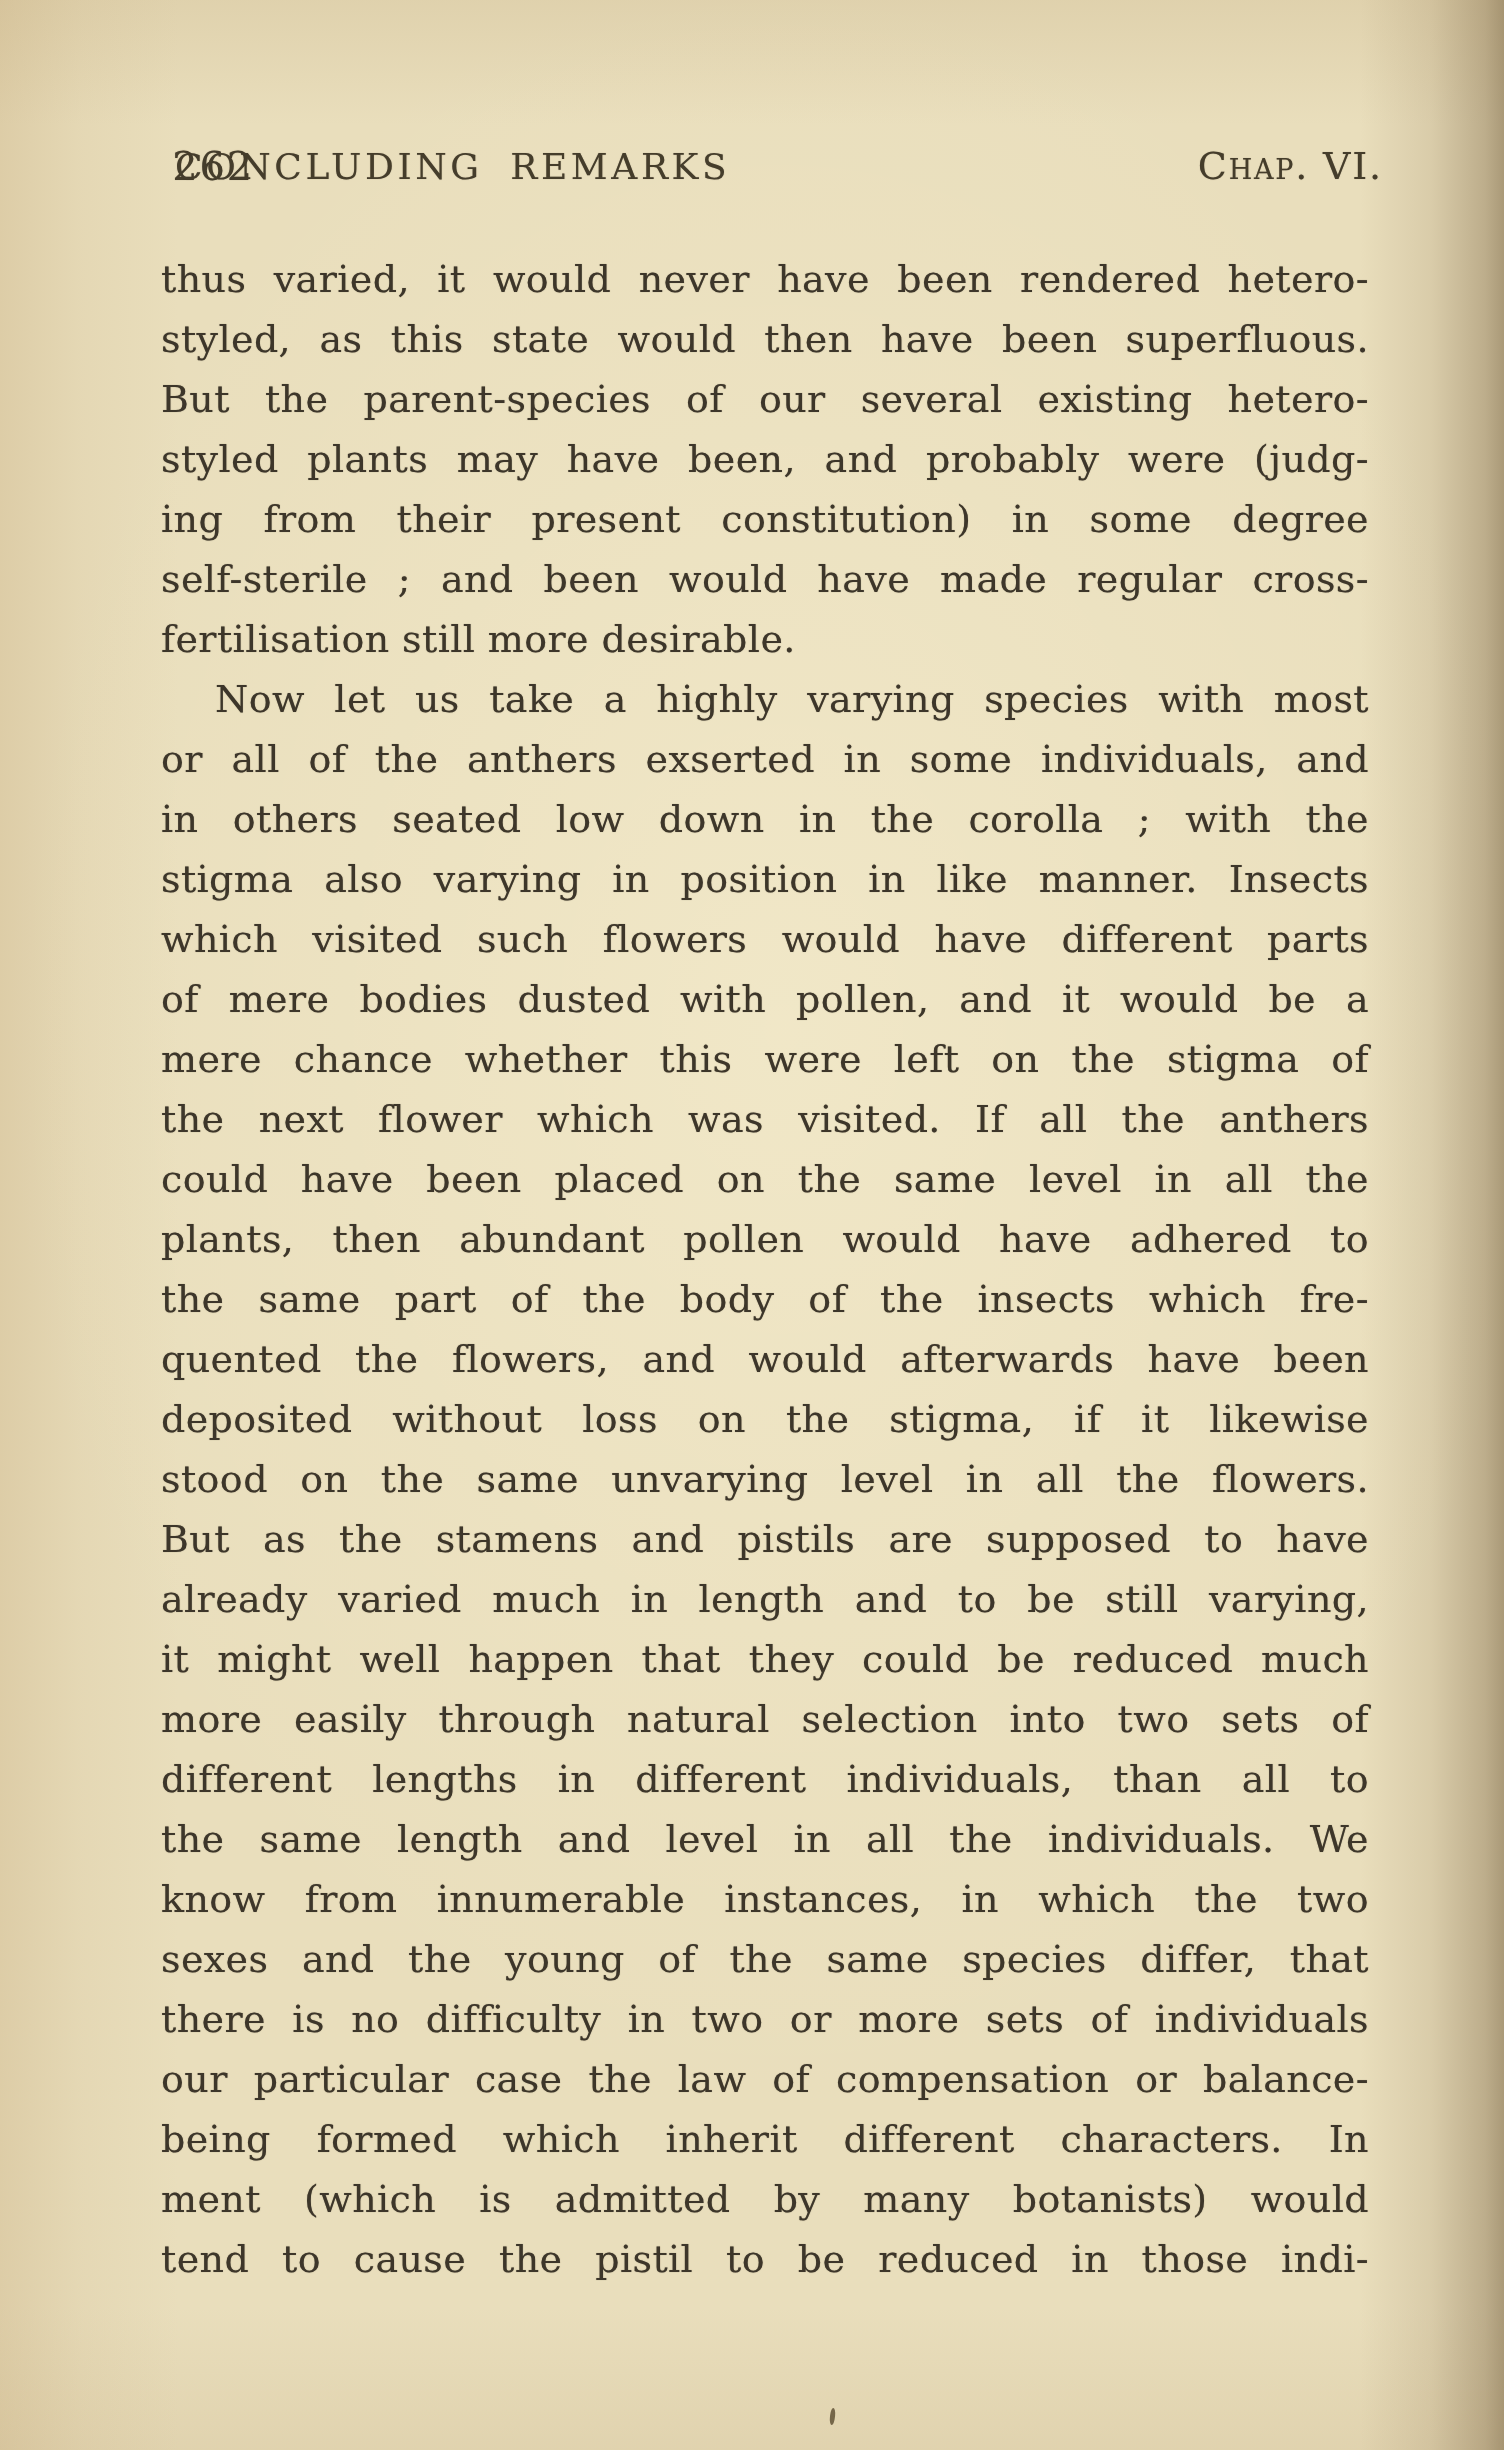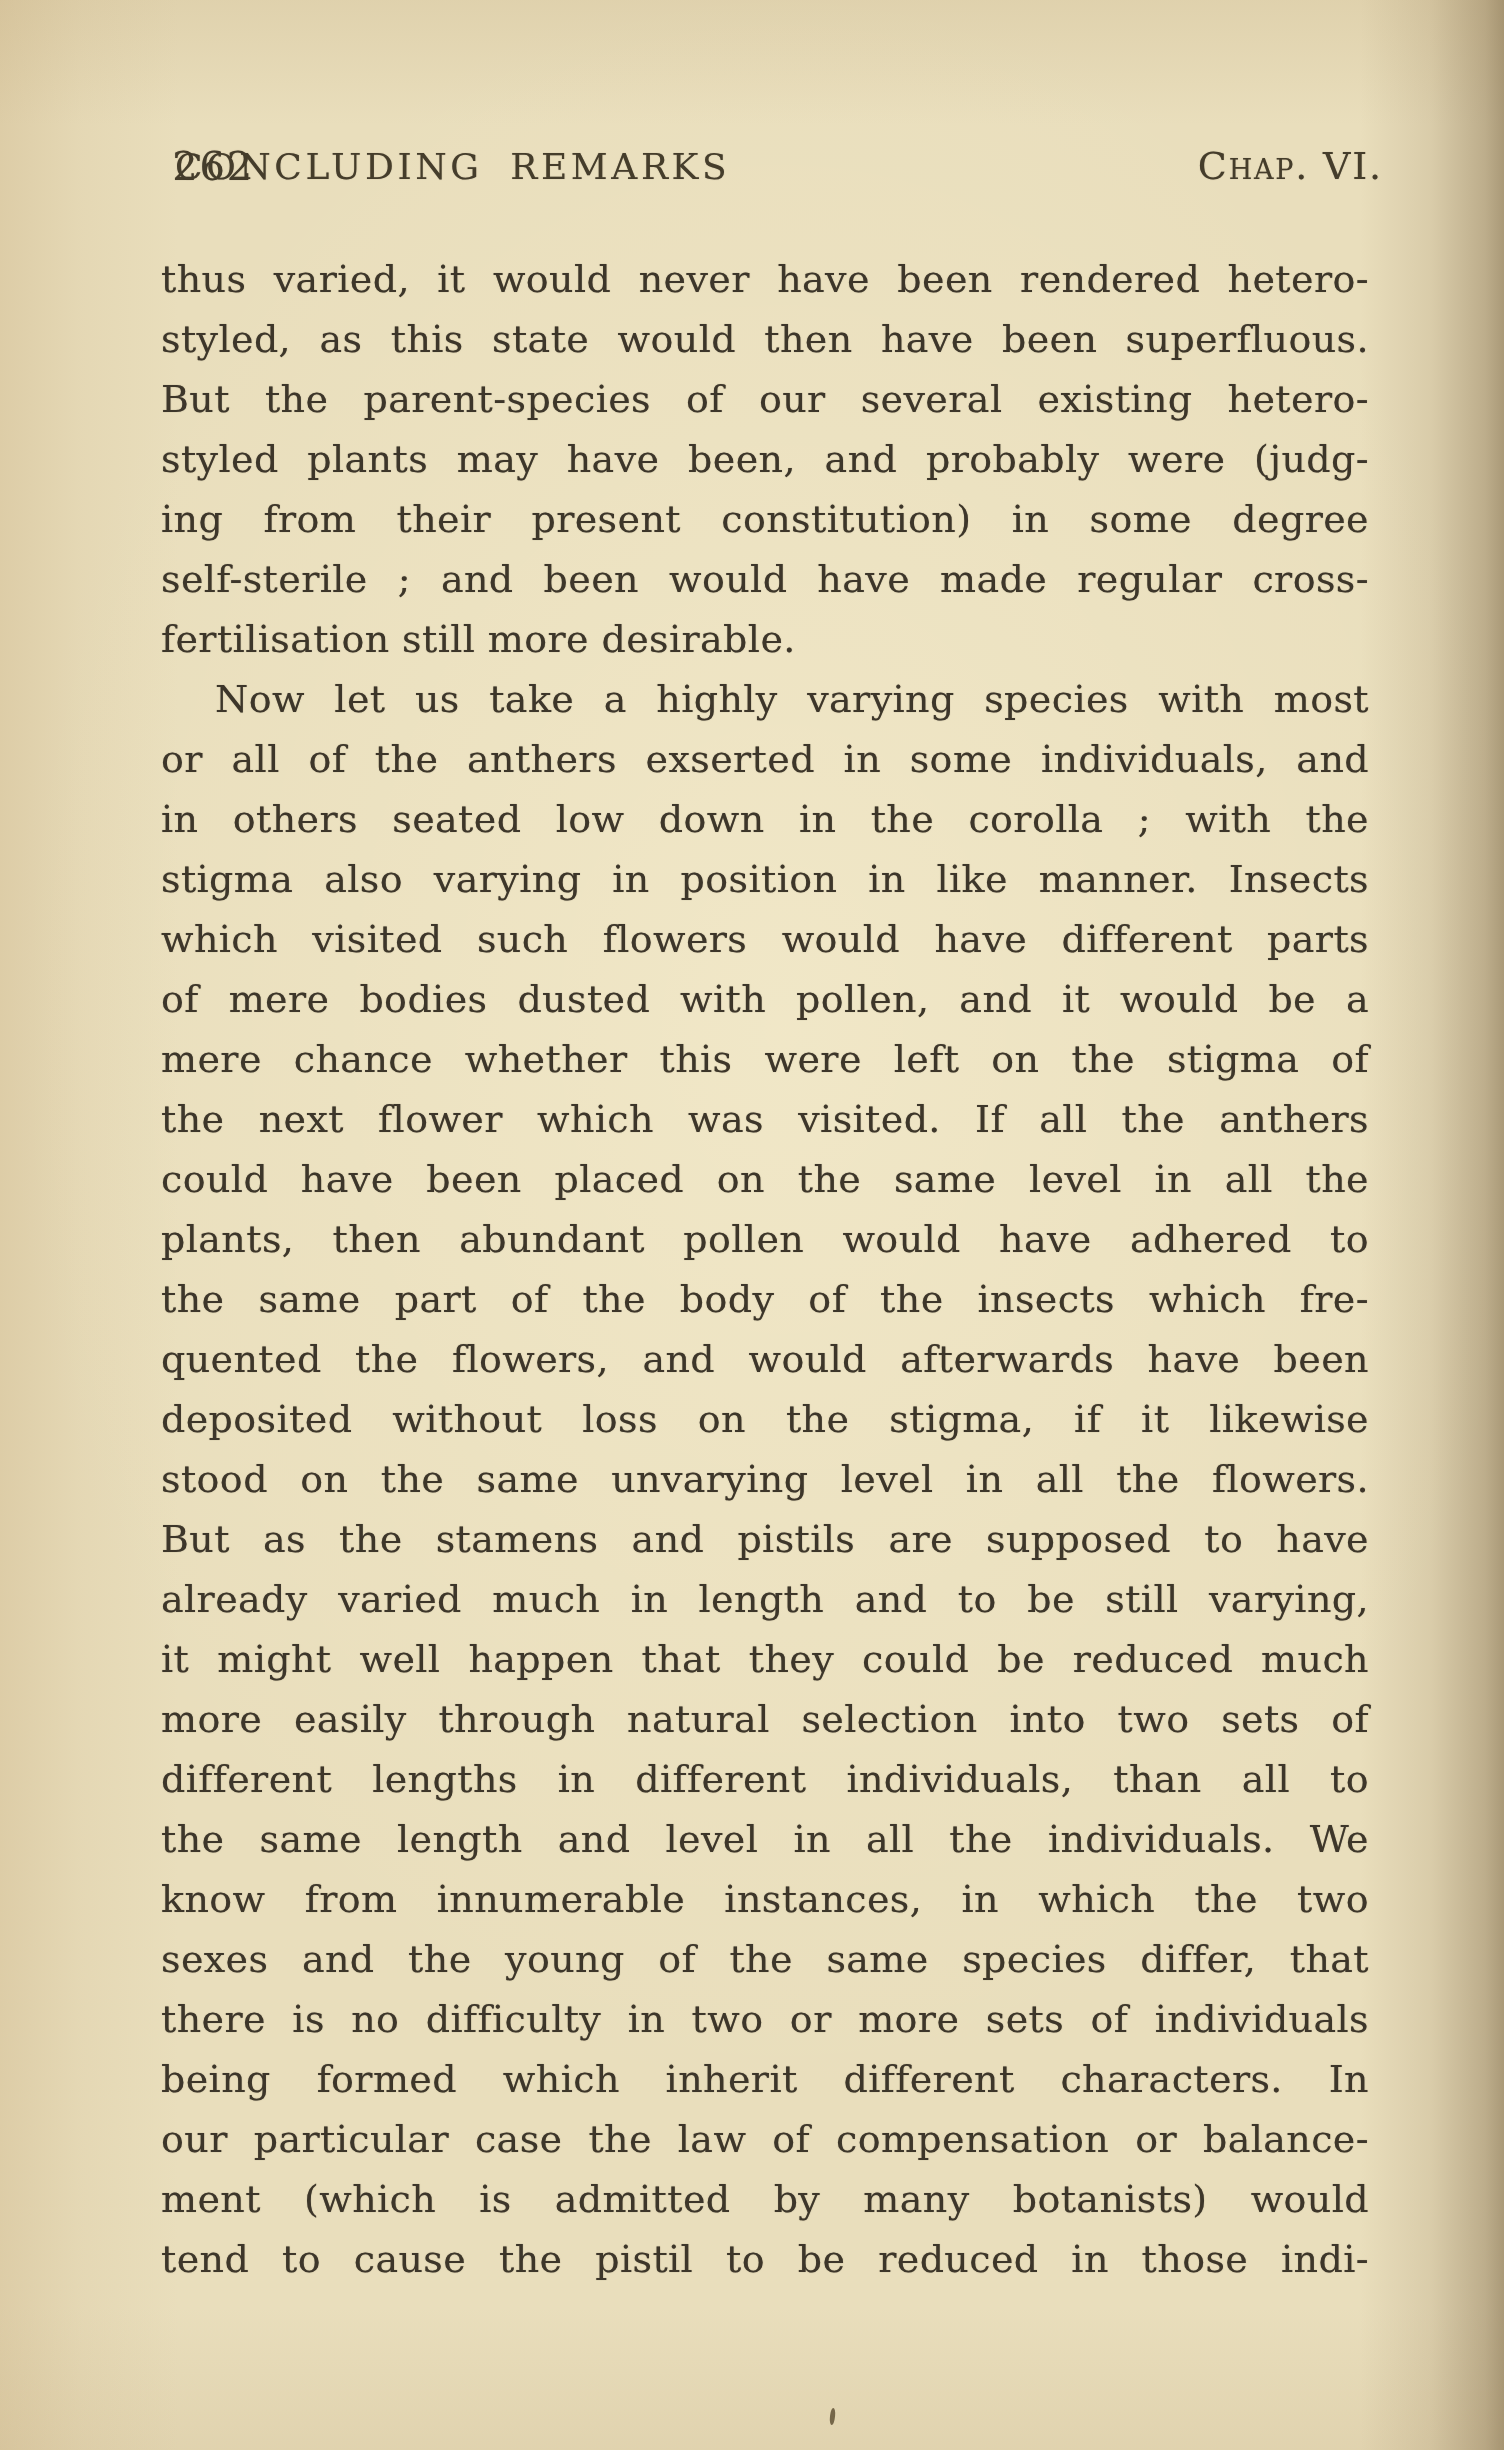--- a/index.html
+++ b/index.html
@@ -122,21 +122,21 @@
       <div class="line">stood on the same unvarying level in all the flowers.</div>
       <div class="line">But as the stamens and pistils are supposed to have</div>
       <div class="line">already varied much in length and to be still varying,</div>
       <div class="line">it might well happen that they could be reduced much</div>
       <div class="line">more easily through natural selection into two sets of</div>
       <div class="line">different lengths in different individuals, than all to</div>
       <div class="line">the same length and level in all the individuals.  We</div>
       <div class="line">know from innumerable instances, in which the two</div>
       <div class="line">sexes and the young of the same species differ, that</div>
       <div class="line">there is no difficulty in two or more sets of individuals</div>
+      <div class="line">our particular case the law of compensation or balance-</div>
       <div class="line">being formed which inherit different characters.  In</div>
-      <div class="line">our particular case the law of compensation or balance-</div>
       <div class="line">ment (which is admitted by many botanists) would</div>
       <div class="line">tend to cause the pistil to be reduced in those indi-</div>
     </div>
 
   <div class="ink-speck"></div>
 </div>
 
 
 </body></html>

